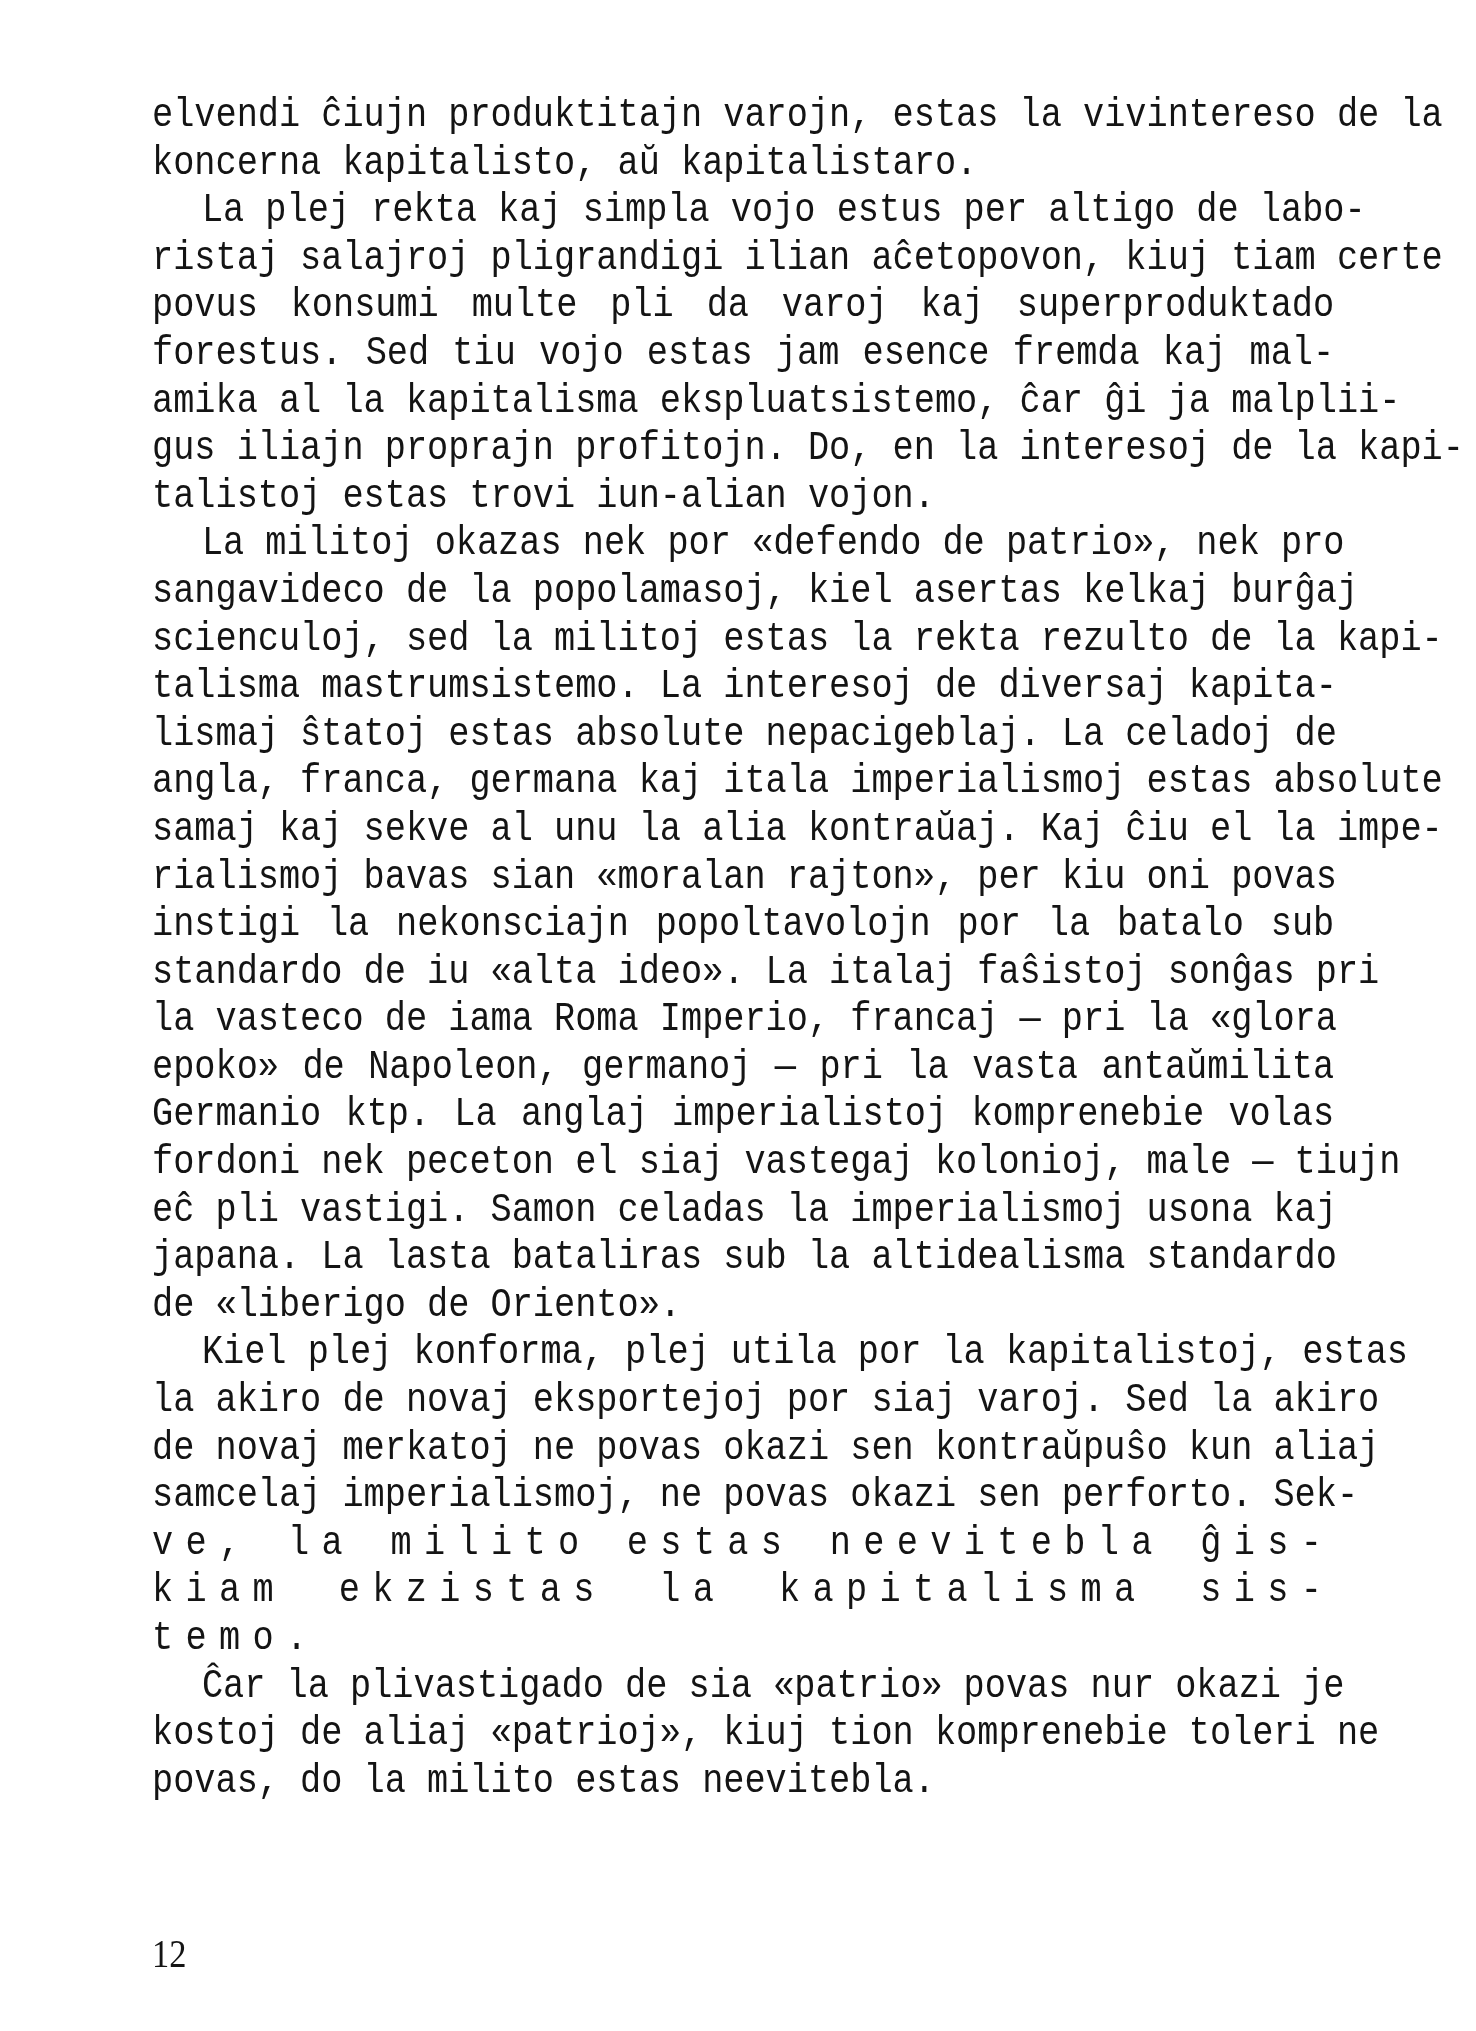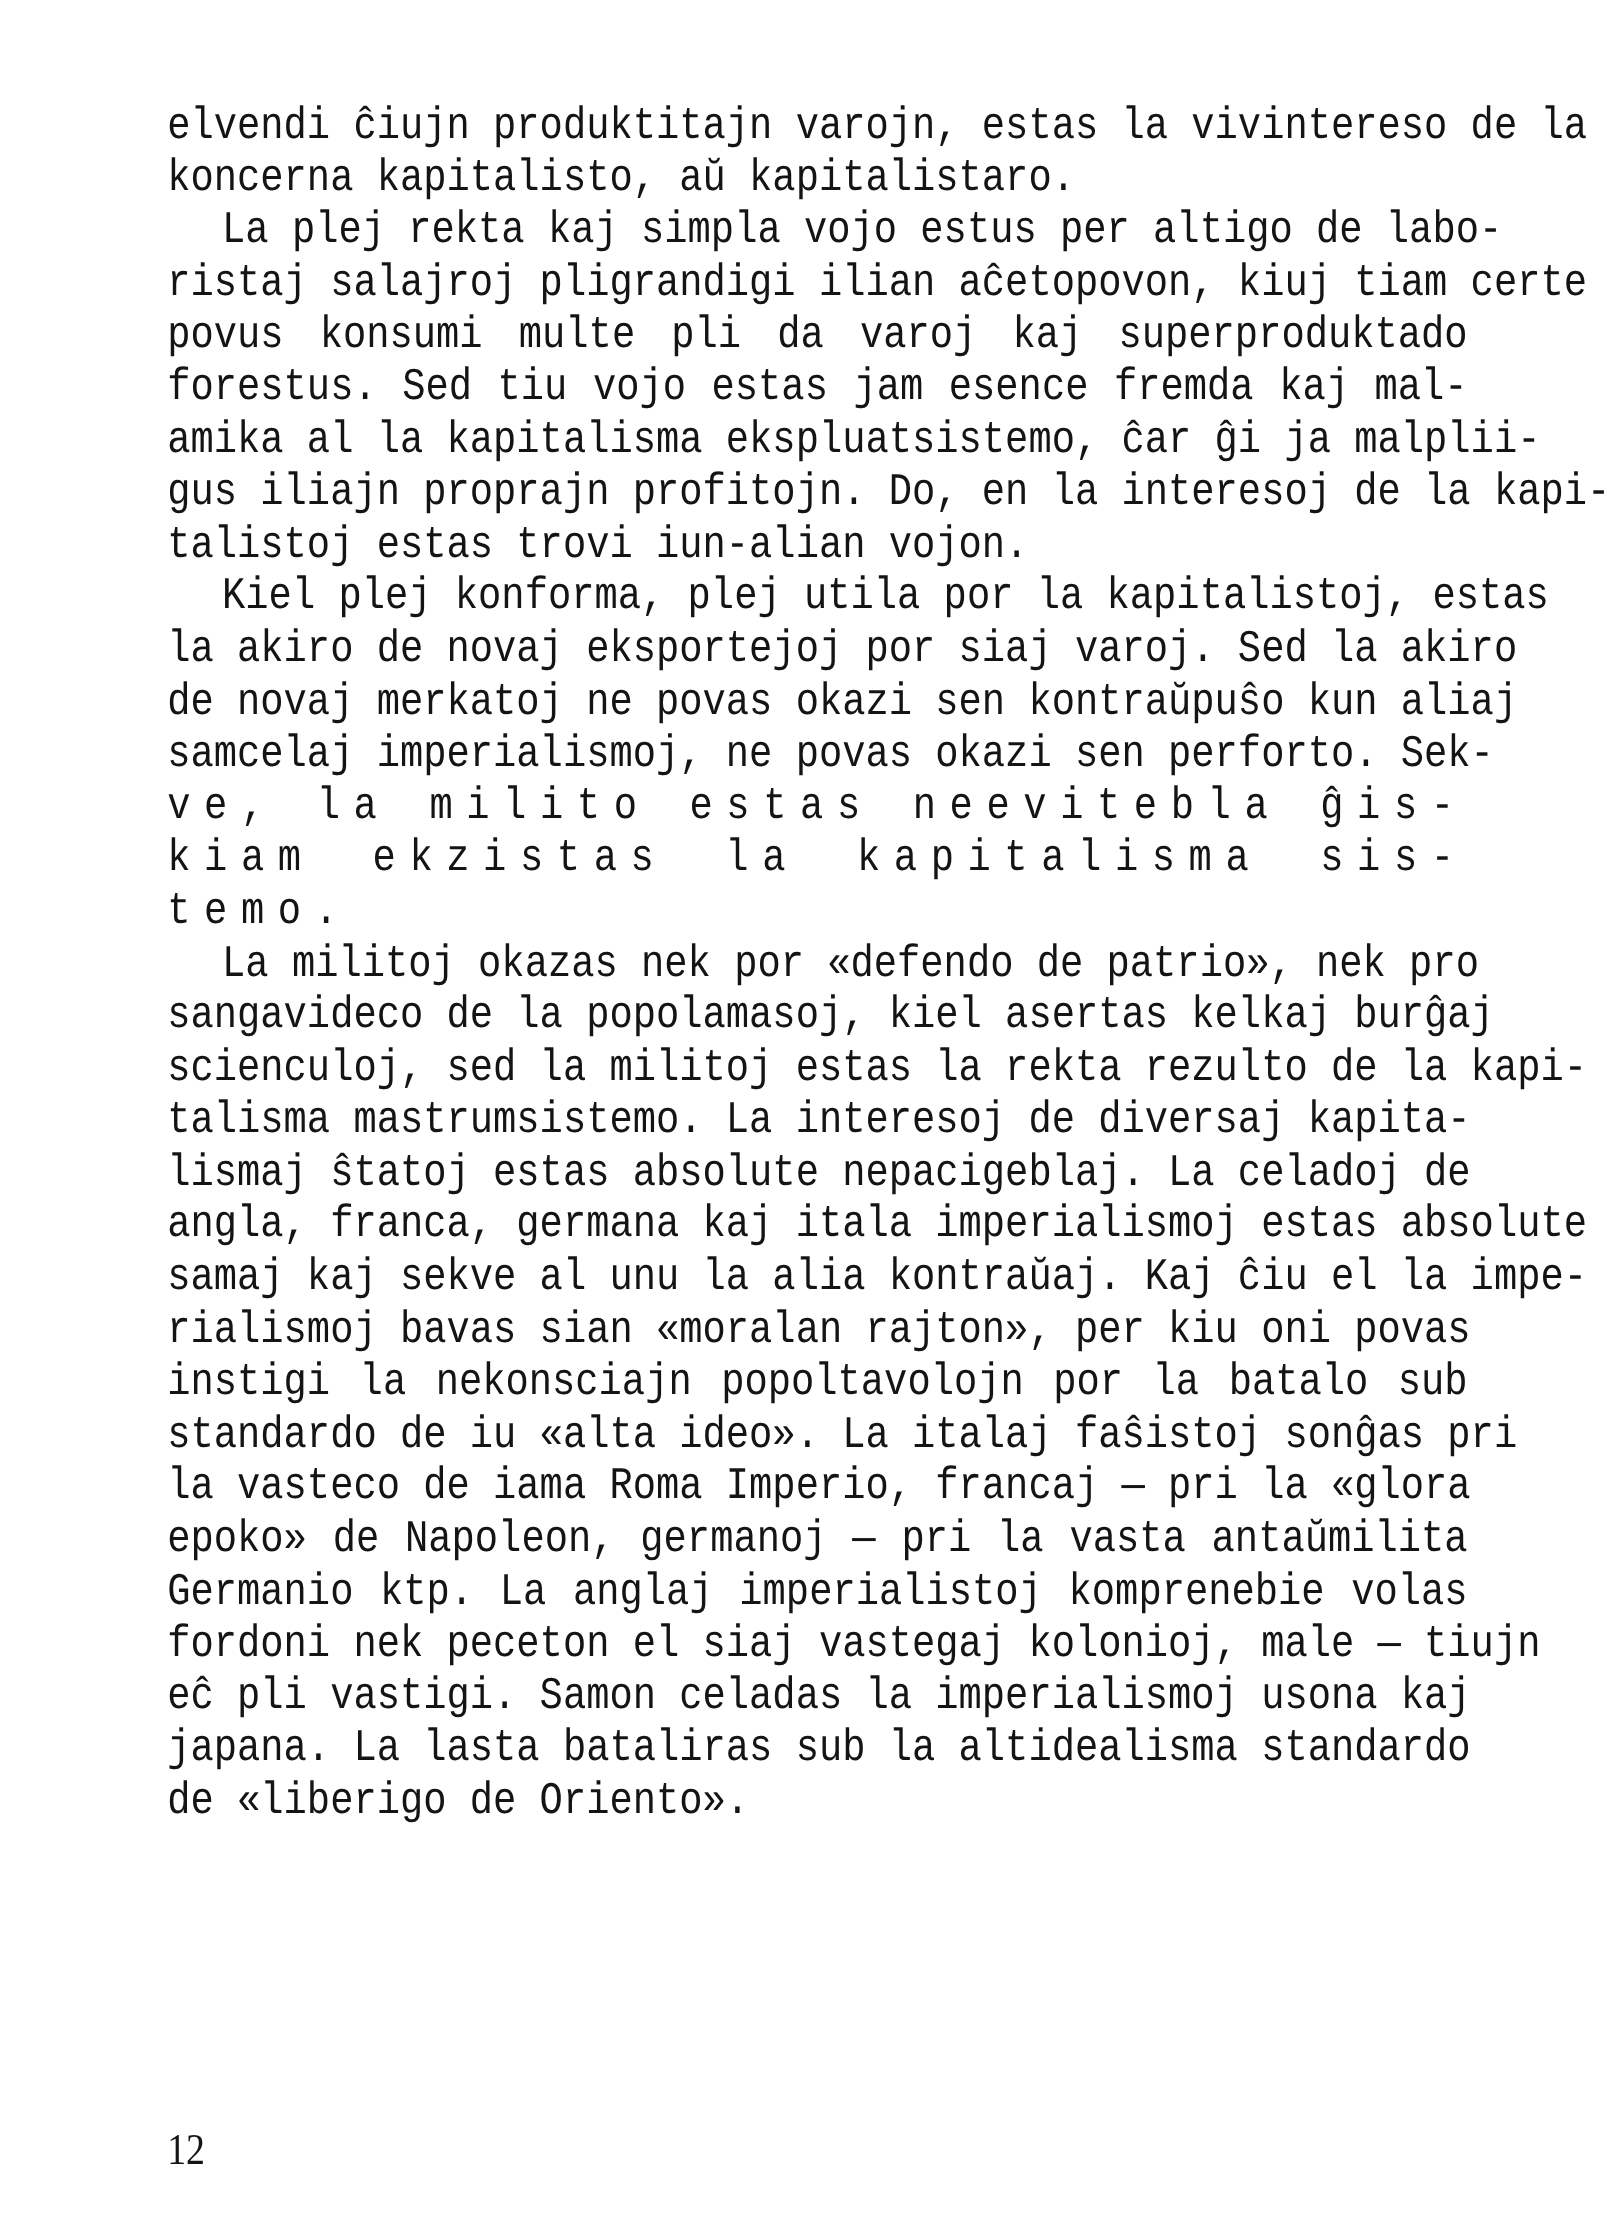--- a/index.html
+++ b/index.html
@@ -39,44 +39,49 @@
     <span class="line indent">La plej rekta kaj simpla vojo estus per altigo de labo-</span>
     <span class="line">ristaj salajroj pligrandigi ilian aĉetopovon, kiuj tiam certe</span>
     <span class="line">povus konsumi multe pli da varoj kaj superproduktado</span>
     <span class="line">forestus. Sed tiu vojo estas jam esence fremda kaj mal-</span>
     <span class="line">amika al la kapitalisma ekspluatsistemo, ĉar ĝi ja malplii-</span>
     <span class="line">gus iliajn proprajn profitojn. Do, en la interesoj de la kapi-</span>
     <span class="line last">talistoj estas trovi iun-alian vojon.</span>
   </div>
 
   <div>
-    <span class="line indent">Kiel plej konforma, plej utila por la kapitalistoj, estas</span>
-    <span class="line">la akiro de novaj eksportejoj por siaj varoj. Sed la akiro</span>
-    <span class="line">de novaj merkatoj ne povas okazi sen kontraŭpuŝo kun aliaj</span>
-    <span class="line">samcelaj imperialismoj, ne povas okazi sen perforto. Sek-</span>
-    <span class="line spaced">ve, la milito estas neevitebla ĝis-</span>
-    <span class="line spaced">kiam ekzistas la kapitalisma sis-</span>
-    <span class="line last spaced">temo.</span>
-  </div>
-
-  <div>
     <span class="line indent">La militoj okazas nek por «defendo de patrio», nek pro</span>
     <span class="line">sangavideco de la popolamasoj, kiel asertas kelkaj burĝaj</span>
     <span class="line">scienculoj, sed la militoj estas la rekta rezulto de la kapi-</span>
     <span class="line">talisma mastrumsistemo. La interesoj de diversaj kapita-</span>
     <span class="line">lismaj ŝtatoj estas absolute nepacigeblaj. La celadoj de</span>
     <span class="line">angla, franca, germana kaj itala imperialismoj estas absolute</span>
     <span class="line">samaj kaj sekve al unu la alia kontraŭaj. Kaj ĉiu el la impe-</span>
     <span class="line">rialismoj bavas sian «moralan rajton», per kiu oni povas</span>
     <span class="line">instigi la nekonsciajn popoltavolojn por la batalo sub</span>
     <span class="line">standardo de iu «alta ideo». La italaj faŝistoj sonĝas pri</span>
     <span class="line">la vasteco de iama Roma Imperio, francaj — pri la «glora</span>
     <span class="line">epoko» de Napoleon, germanoj — pri la vasta antaŭmilita</span>
     <span class="line">Germanio ktp. La anglaj imperialistoj komprenebie volas</span>
     <span class="line">fordoni nek peceton el siaj vastegaj kolonioj, male — tiujn</span>
     <span class="line">eĉ pli vastigi. Samon celadas la imperialismoj usona kaj</span>
     <span class="line">japana. La lasta bataliras sub la altidealisma standardo</span>
     <span class="line last">de «liberigo de Oriento».</span>
   </div>
 
+  <div>
+    <span class="line indent">Kiel plej konforma, plej utila por la kapitalistoj, estas</span>
+    <span class="line">la akiro de novaj eksportejoj por siaj varoj. Sed la akiro</span>
+    <span class="line">de novaj merkatoj ne povas okazi sen kontraŭpuŝo kun aliaj</span>
+    <span class="line">samcelaj imperialismoj, ne povas okazi sen perforto. Sek-</span>
+    <span class="line spaced">ve, la milito estas neevitebla ĝis-</span>
+    <span class="line spaced">kiam ekzistas la kapitalisma sis-</span>
+    <span class="line last spaced">temo.</span>
+  </div>
+
+  <div>
+    <span class="line indent">Ĉar la plivastigado de sia «patrio» povas nur okazi je</span>
+    <span class="line">kostoj de aliaj «patrioj», kiuj tion komprenebie toleri ne</span>
+    <span class="line last">povas, do la milito estas neevitebla.</span>
+  </div>
 </div>
 
 <div class="page-number">12</div>
 
 </body></html>

